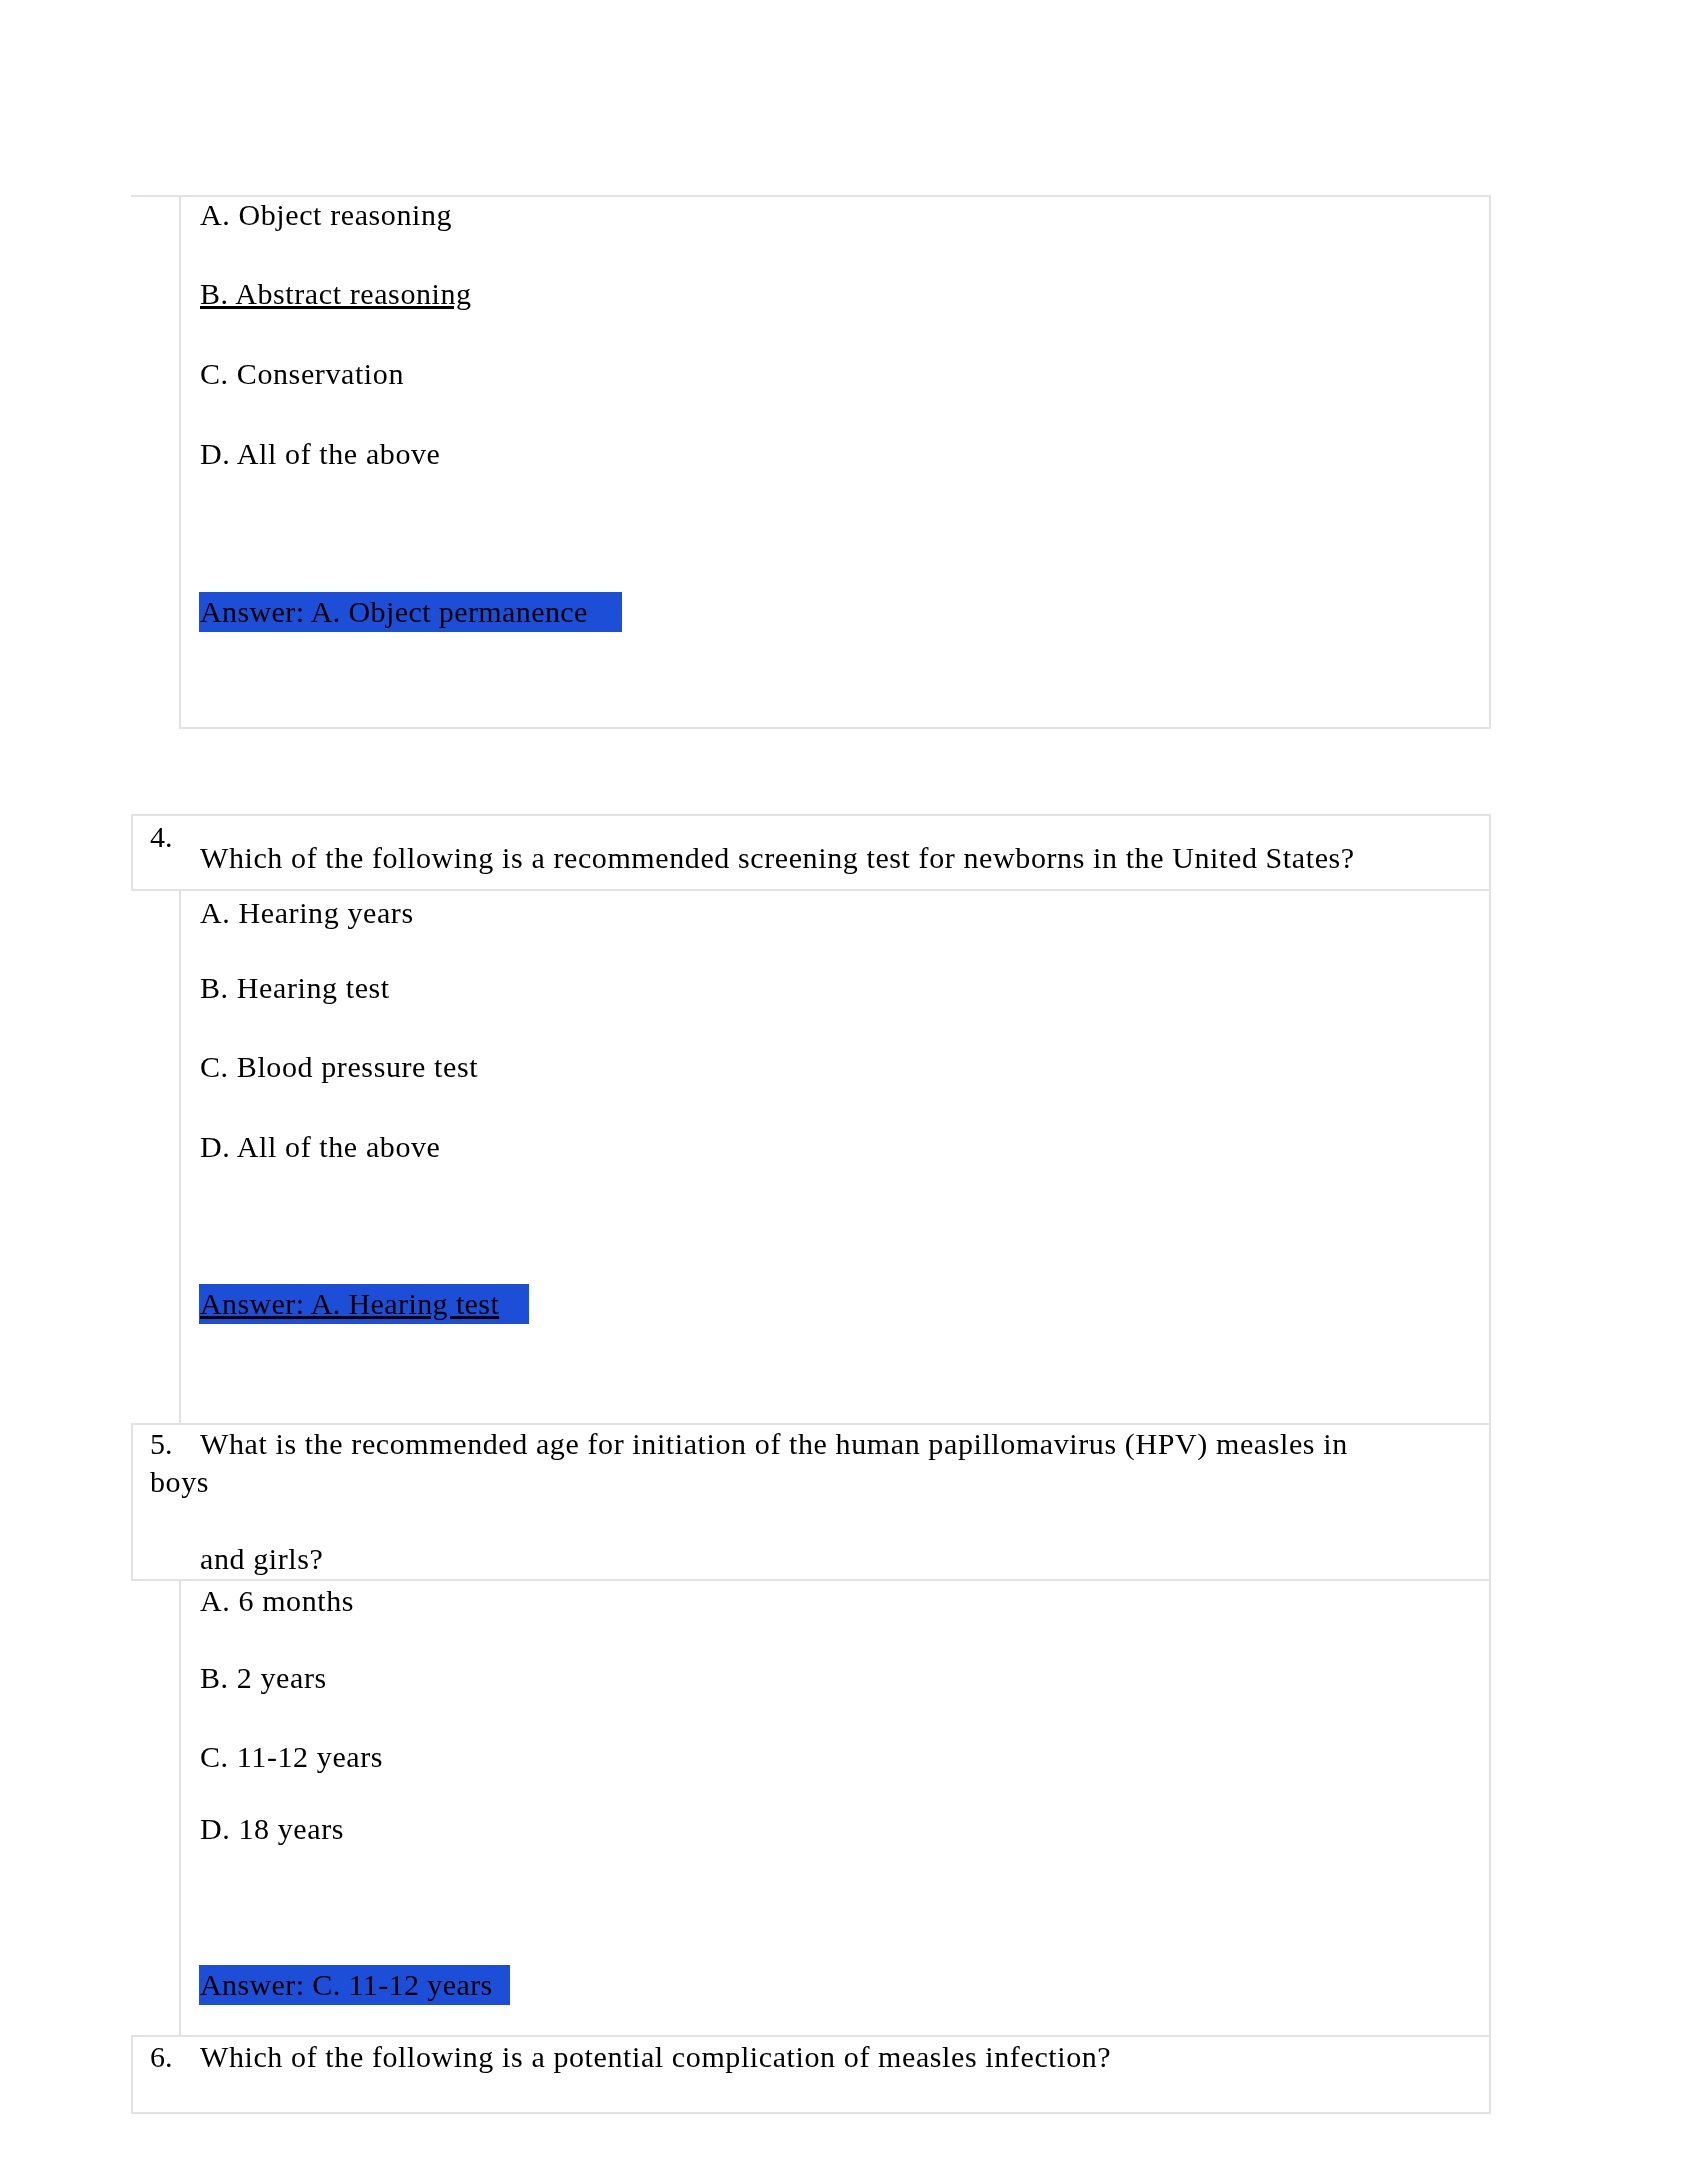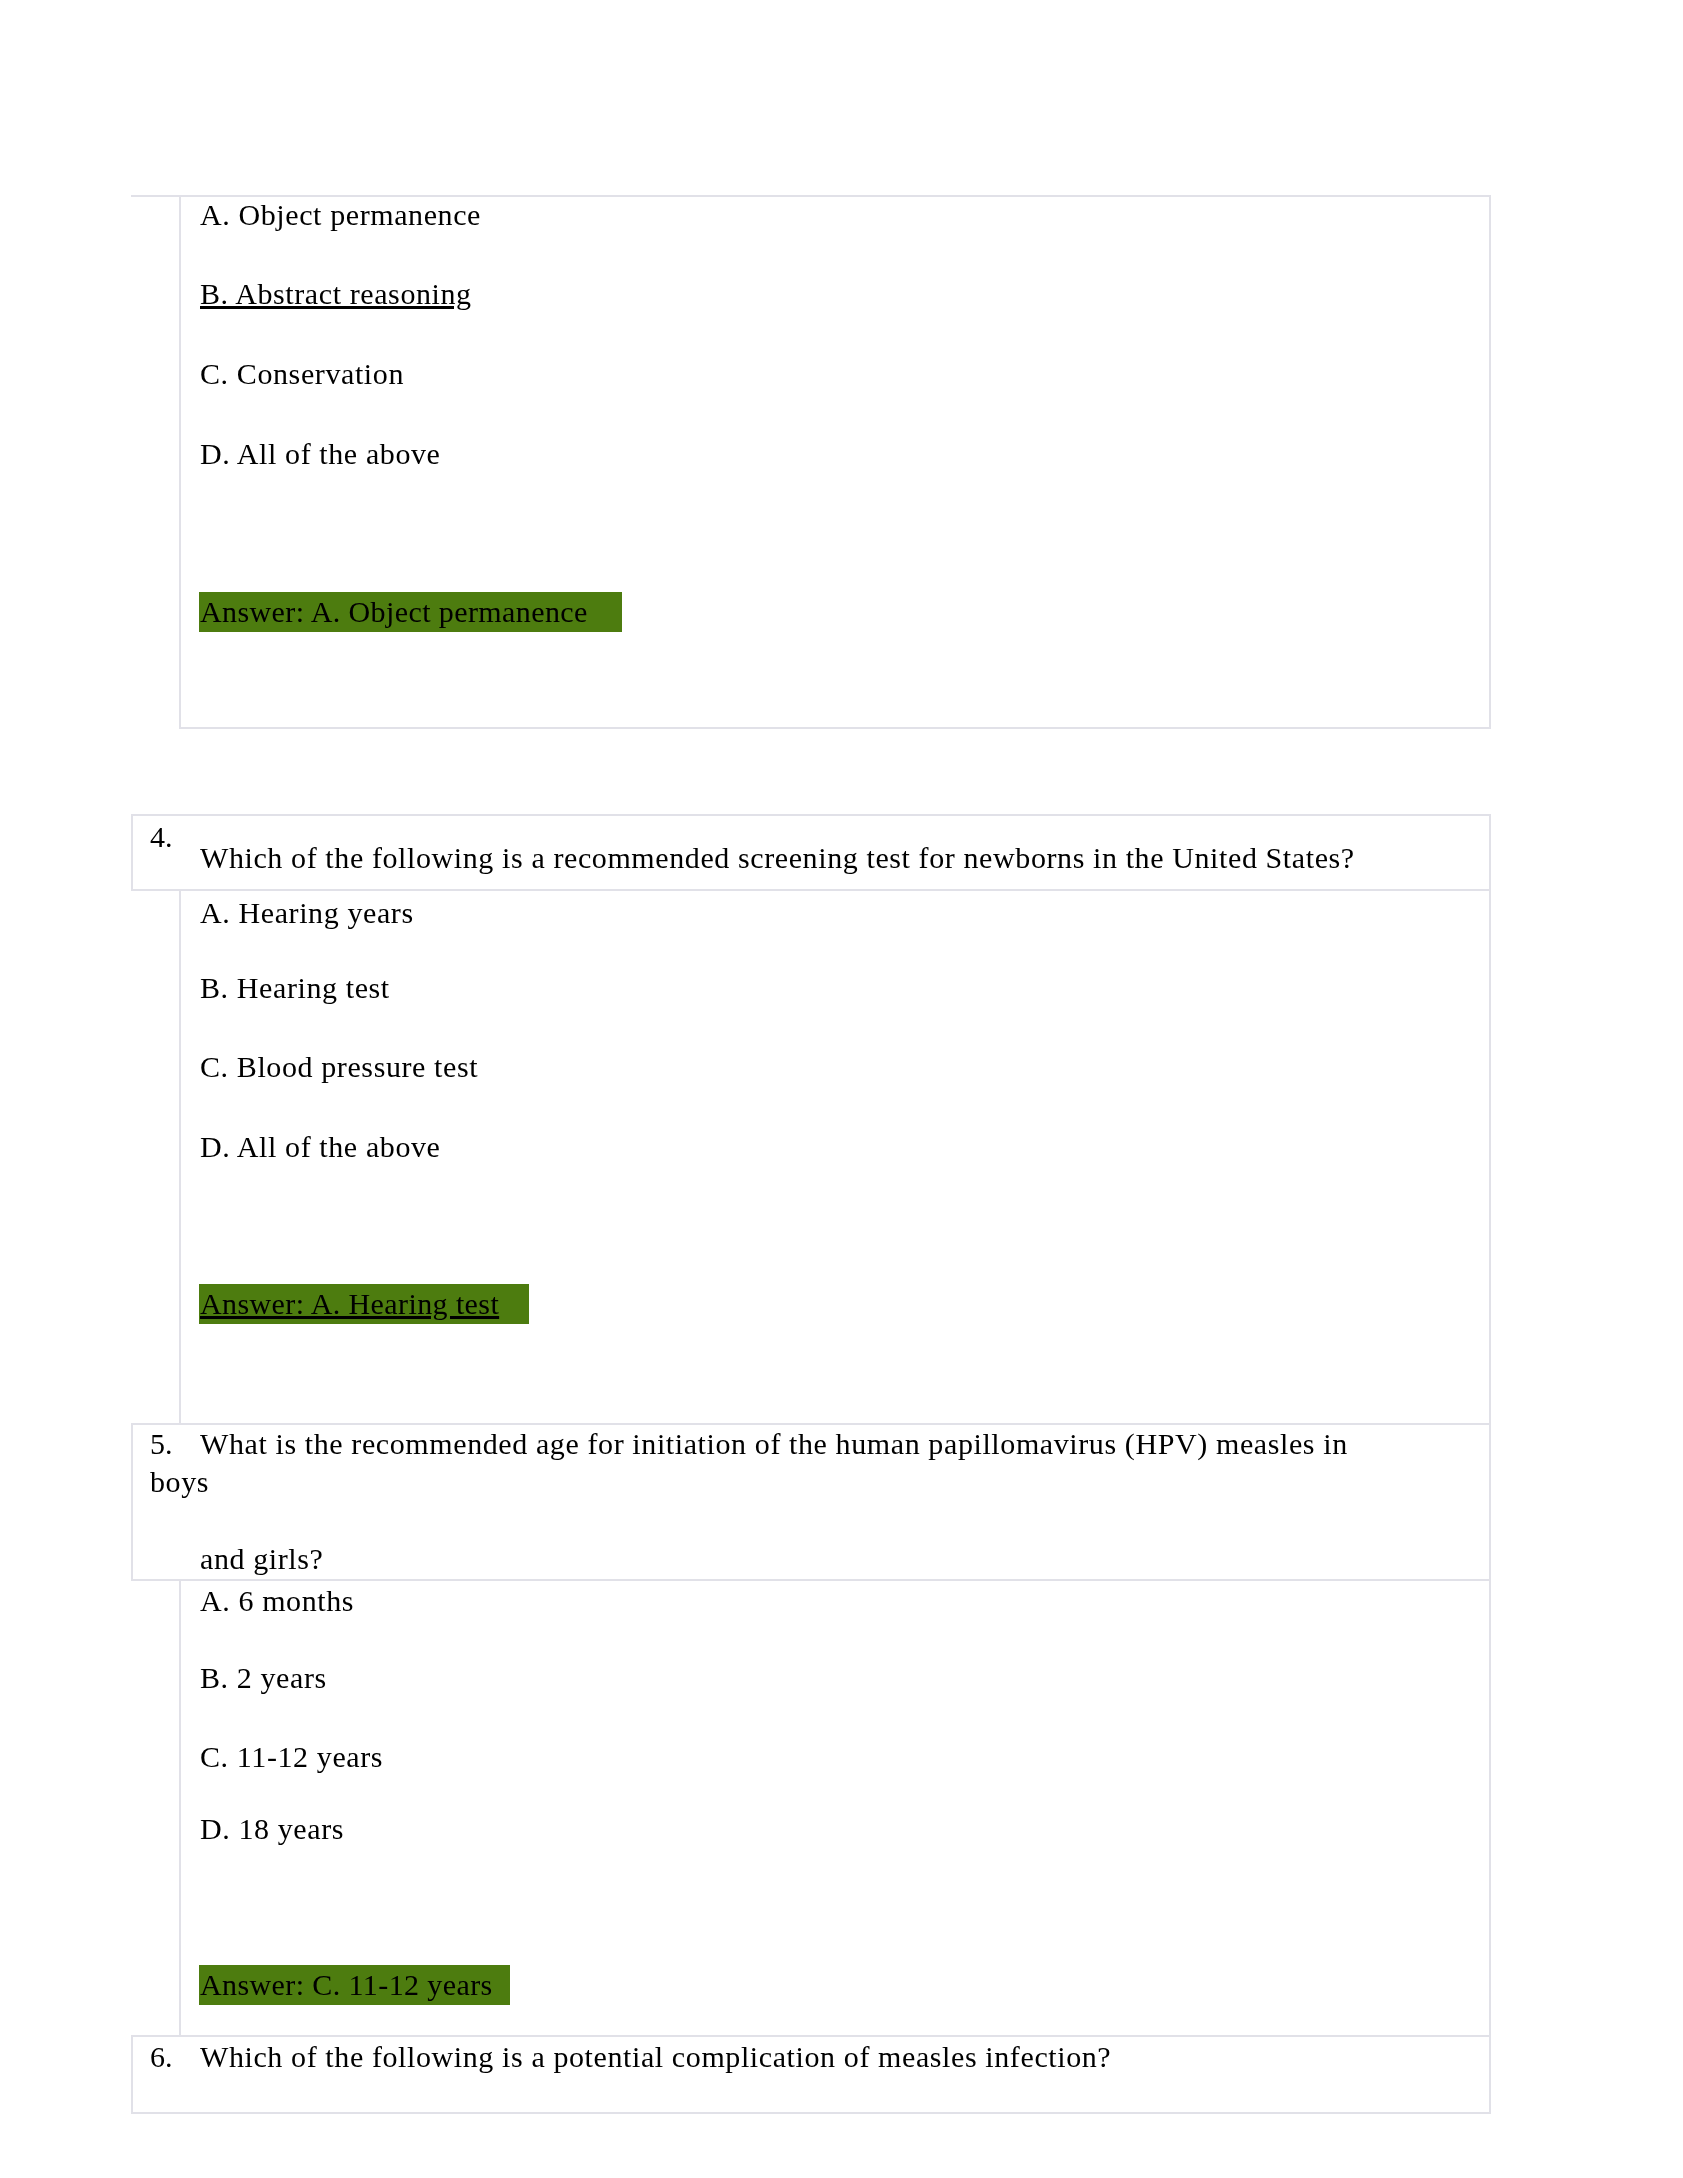--- a/index.html
+++ b/index.html
@@ -3,28 +3,28 @@
   <meta charset="utf-8">
   <style>
     html, body { margin: 0; padding: 0; background: #ffffff; }
     body { width: 1683px; height: 2178px; position: relative; overflow: hidden;
            font-family: "Liberation Serif", "DejaVu Serif", serif; color: #000; }
     .box { position: absolute; box-sizing: border-box; border: 2px solid #e1e1e8; background: #fff; }
     .opt-box { position: absolute; box-sizing: border-box; border-left: 2px solid #e1e1e8; border-right: 2px solid #e1e1e8; border-bottom: 2px solid #e1e1e8; }
     .hline { position: absolute; height: 2px; background: #e1e1e8; }
     .txt { position: absolute; font-size: 30px; line-height: 36px; white-space: nowrap; letter-spacing: 0.6px; }
     .num { position: absolute; font-size: 30px; line-height: 36px; white-space: nowrap; }
-    .answer { position: absolute; background: #4d7c0f; font-size: 30px; line-height: 40px; height: 40px; white-space: nowrap; letter-spacing: 0.4px; padding: 0 1px; }
+    .answer { position: absolute; background: #1d4ed8; font-size: 30px; line-height: 40px; height: 40px; white-space: nowrap; letter-spacing: 0.4px; padding: 0 1px; }
   </style>
 </head>
 <body>
 
 <div class="hline" style="left:131px; top:195px; width:1359px;"></div>
 <div class="opt-box" style="left:179px; top:195px; width:1312px; height:534px;"></div>
-<div class="txt" style="left:200px; top:197px;">A. Object permanence</div>
+<div class="txt" style="left:200px; top:197px;">A. Object reasoning</div>
 <div class="txt" style="left:200px; top:276px;text-decoration:underline;">B. Abstract reasoning</div>
 <div class="txt" style="left:200px; top:356px;">C. Conservation</div>
 <div class="txt" style="left:200px; top:436px;">D. All of the above</div>
 <div class="answer" style="left:199px; top:592px; width:421px;">Answer: A. Object permanence</div>
 
 <div class="box" style="left:131px; top:814px; width:1360px; height:77px;"></div>
 <div class="num" style="left:150px; top:819px;">4.</div>
 <div class="txt" style="left:200px; top:840px;">Which of the following is a recommended screening test for newborns in the United States?</div>
 <div class="opt-box" style="left:179px; top:889px; width:1312px; height:536px;"></div>
 <div class="txt" style="left:200px; top:895px;">A. Hearing years</div>

